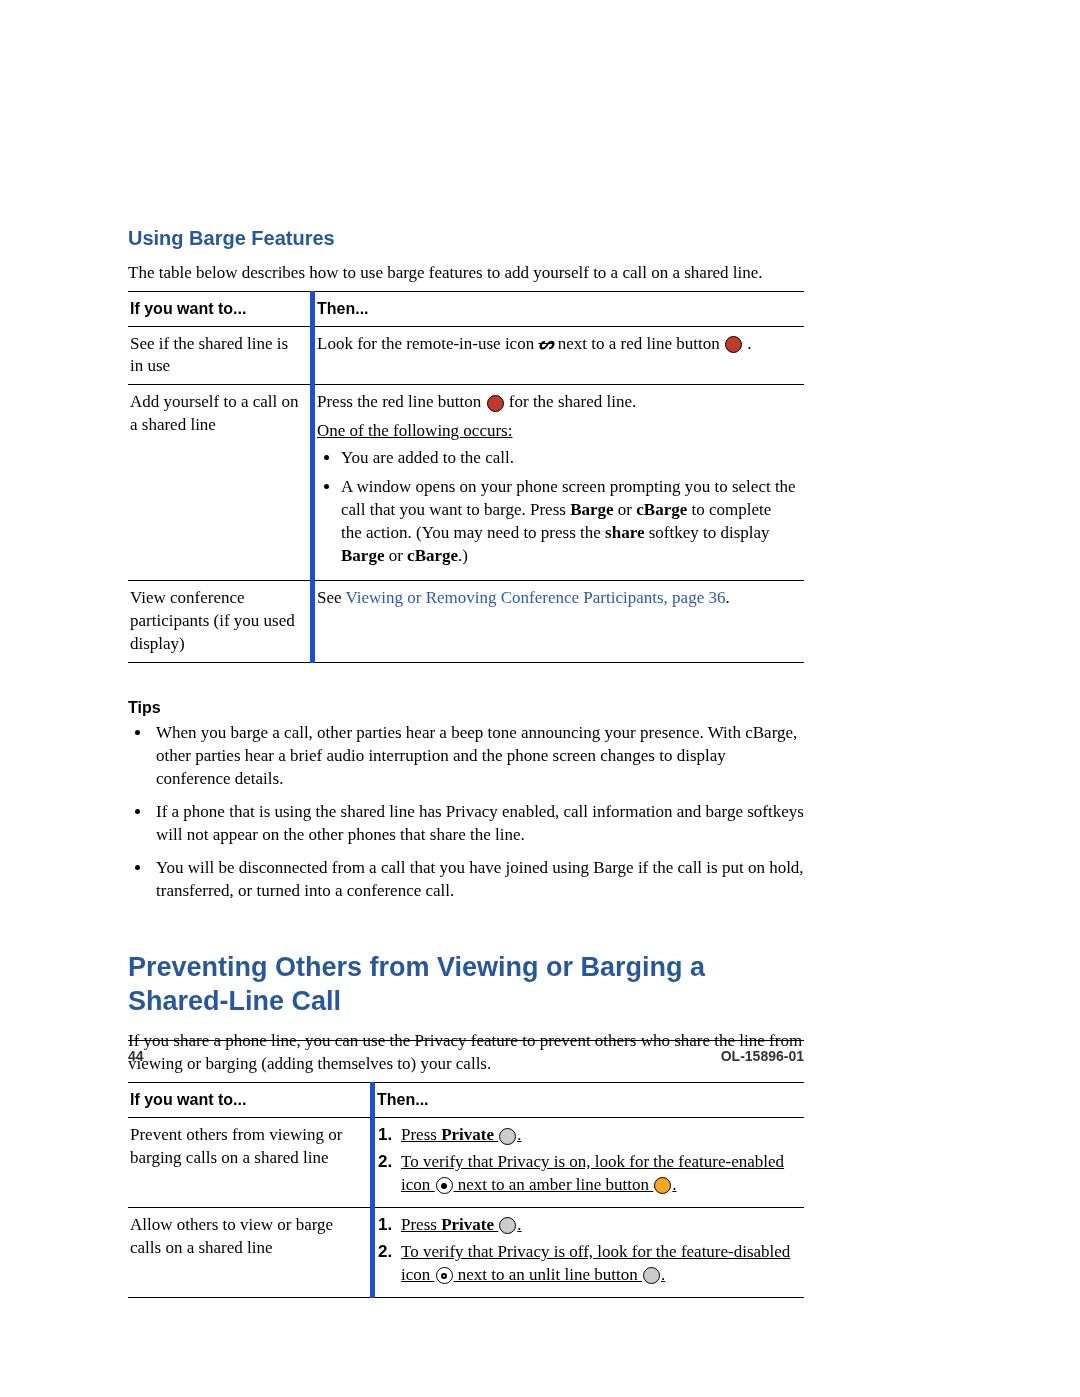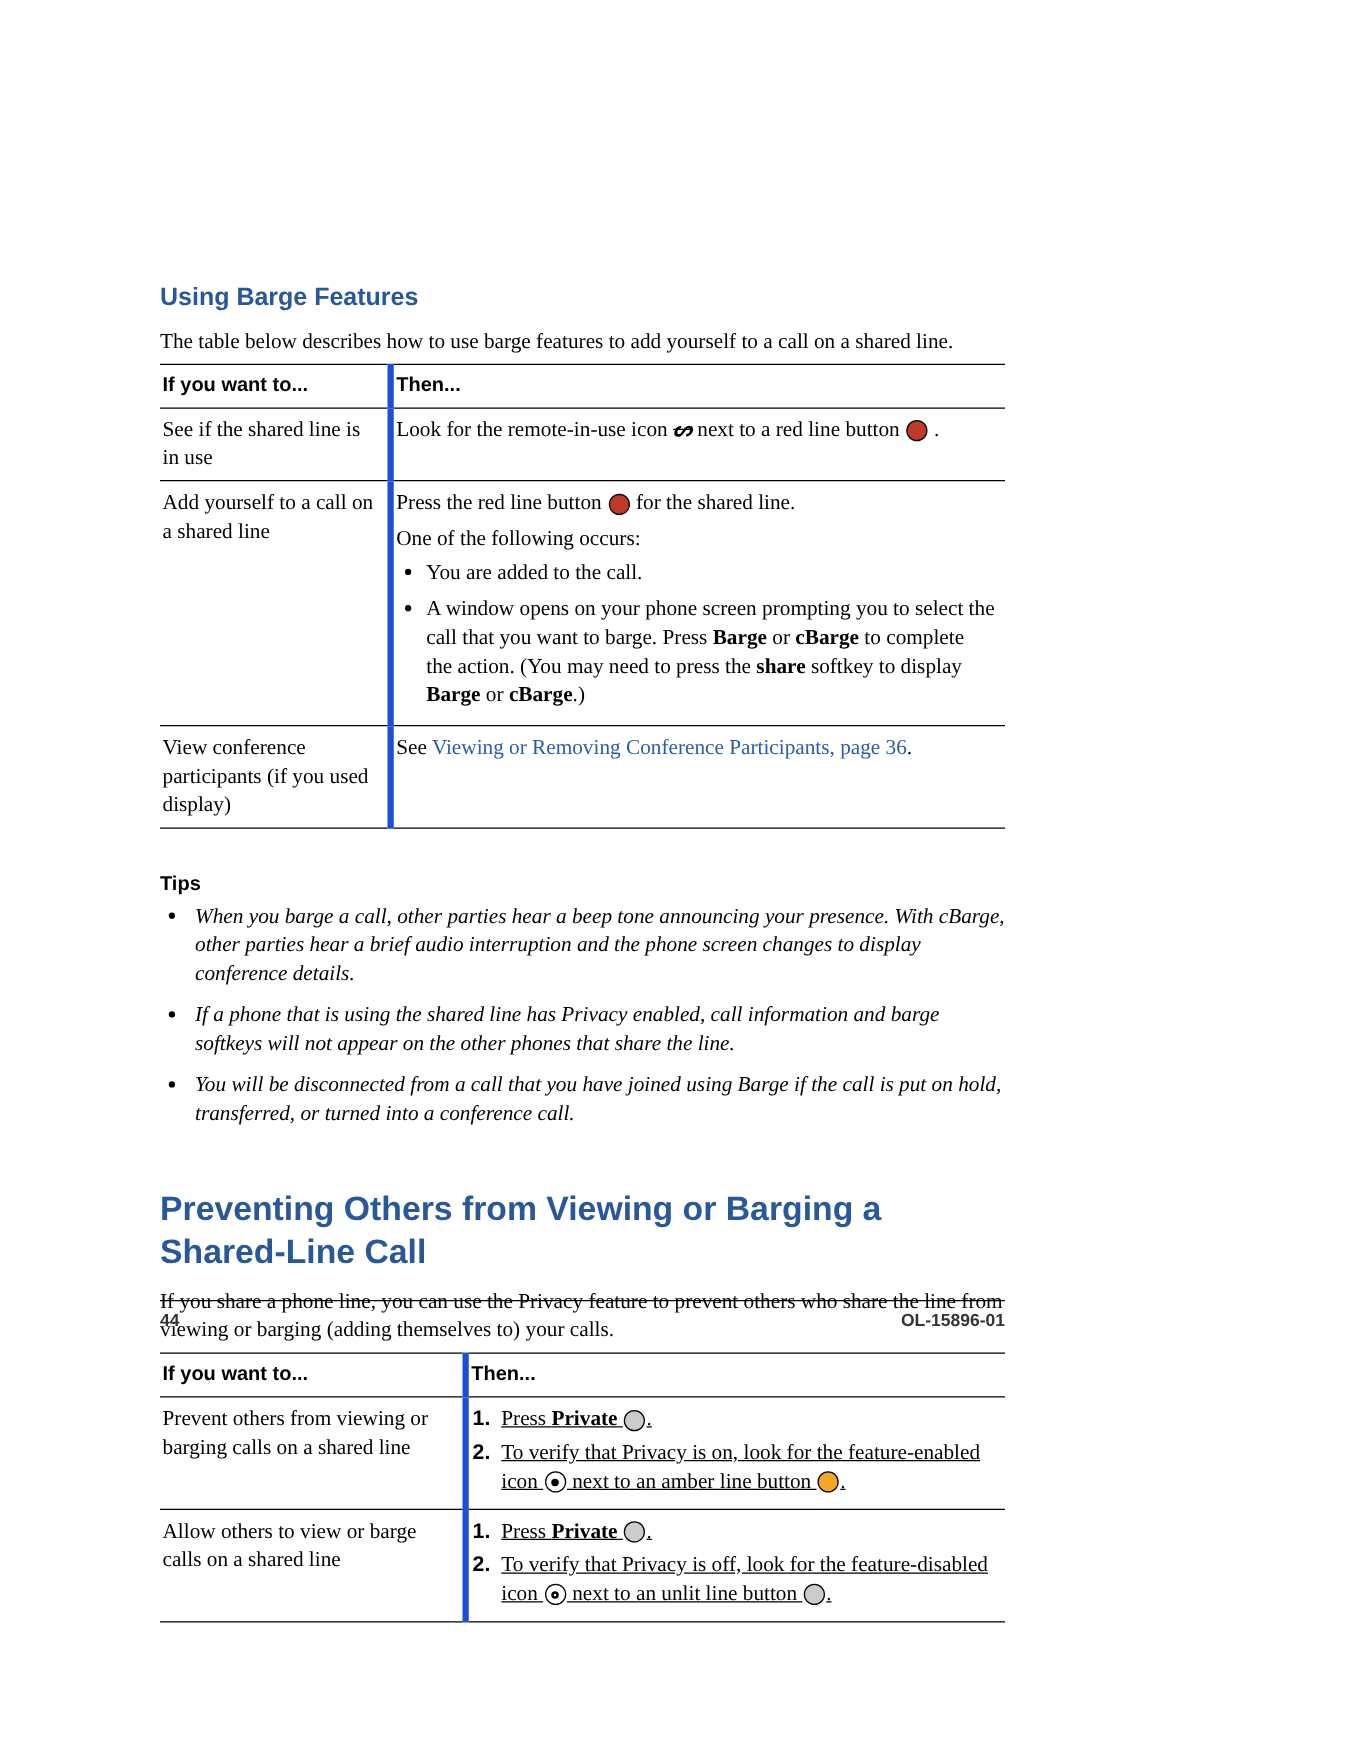--- a/index.html
+++ b/index.html
@@ -62,21 +62,20 @@
   }
   .tips-head {
     font-family: Arial, Helvetica, sans-serif;
     font-weight: 700;
     font-size: 16px;
     margin: 34px 0 4px 0;
   }
   ul.tips {
     margin: 0 0 16px 24px;
     padding: 0;
-    font-style: italic;
   }
   ul.tips li {
     margin-bottom: 10px;
     padding-left: 4px;
   }
   ul.inner {
     margin: 4px 0 0 24px;
     padding: 0;
   }
   ul.inner li {
@@ -180,21 +179,21 @@
       </td>
     </tr>
     <tr>
       <td class="col1a col-sep">Add yourself to a call on a shared line</td>
       <td>
         <div>
           <span>Press the red line button </span>
           <span class="icon-circle red"></span>
           <span> for the shared line.</span>
         </div>
-        <div style="margin-top:6px;">One of the following occurs:</div>
+        <div style="margin-top:6px;text-decoration:underline;">One of the following occurs:</div>
         <ul class="inner">
           <li>You are added to the call.</li>
           <li>
             <span>A window opens on your phone screen prompting you to select the call that you want to barge. Press </span><b>Barge</b><span> or </span><b>cBarge</b><span> to complete the action. (You may need to press the </span><b>share</b><span> softkey to display </span><b>Barge</b><span> or </span><b>cBarge</b><span>.)</span>
           </li>
         </ul>
       </td>
     </tr>
     <tr>
       <td class="col1a col-sep">View conference participants (if you used display)</td>

